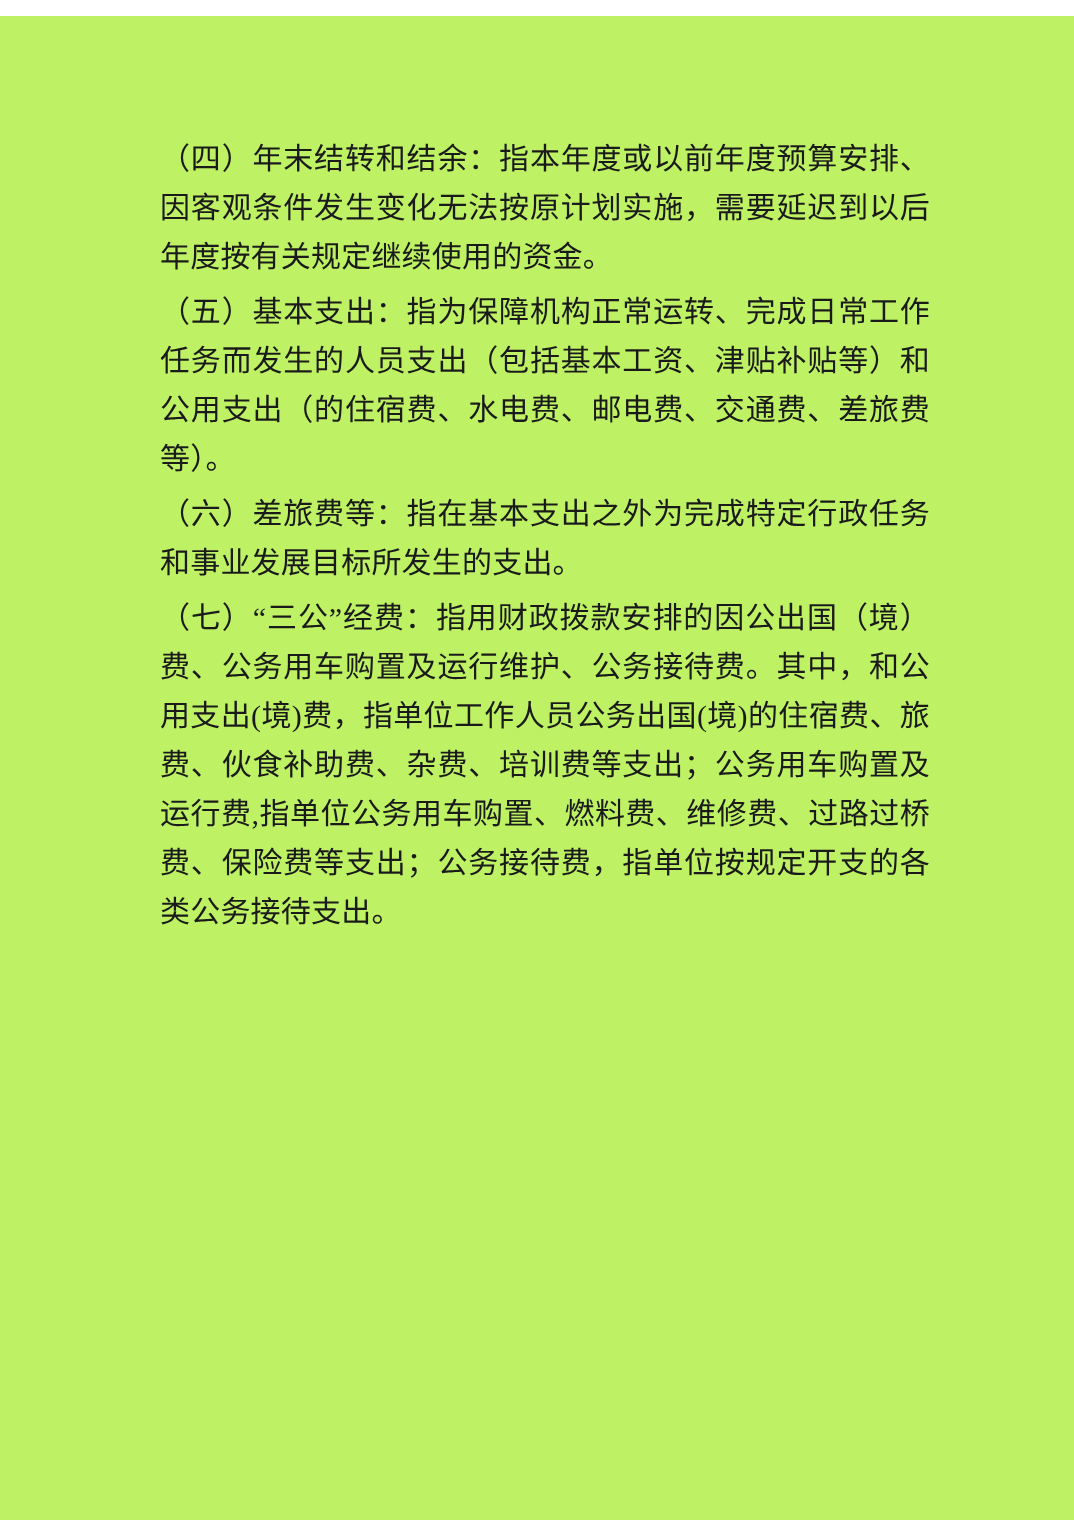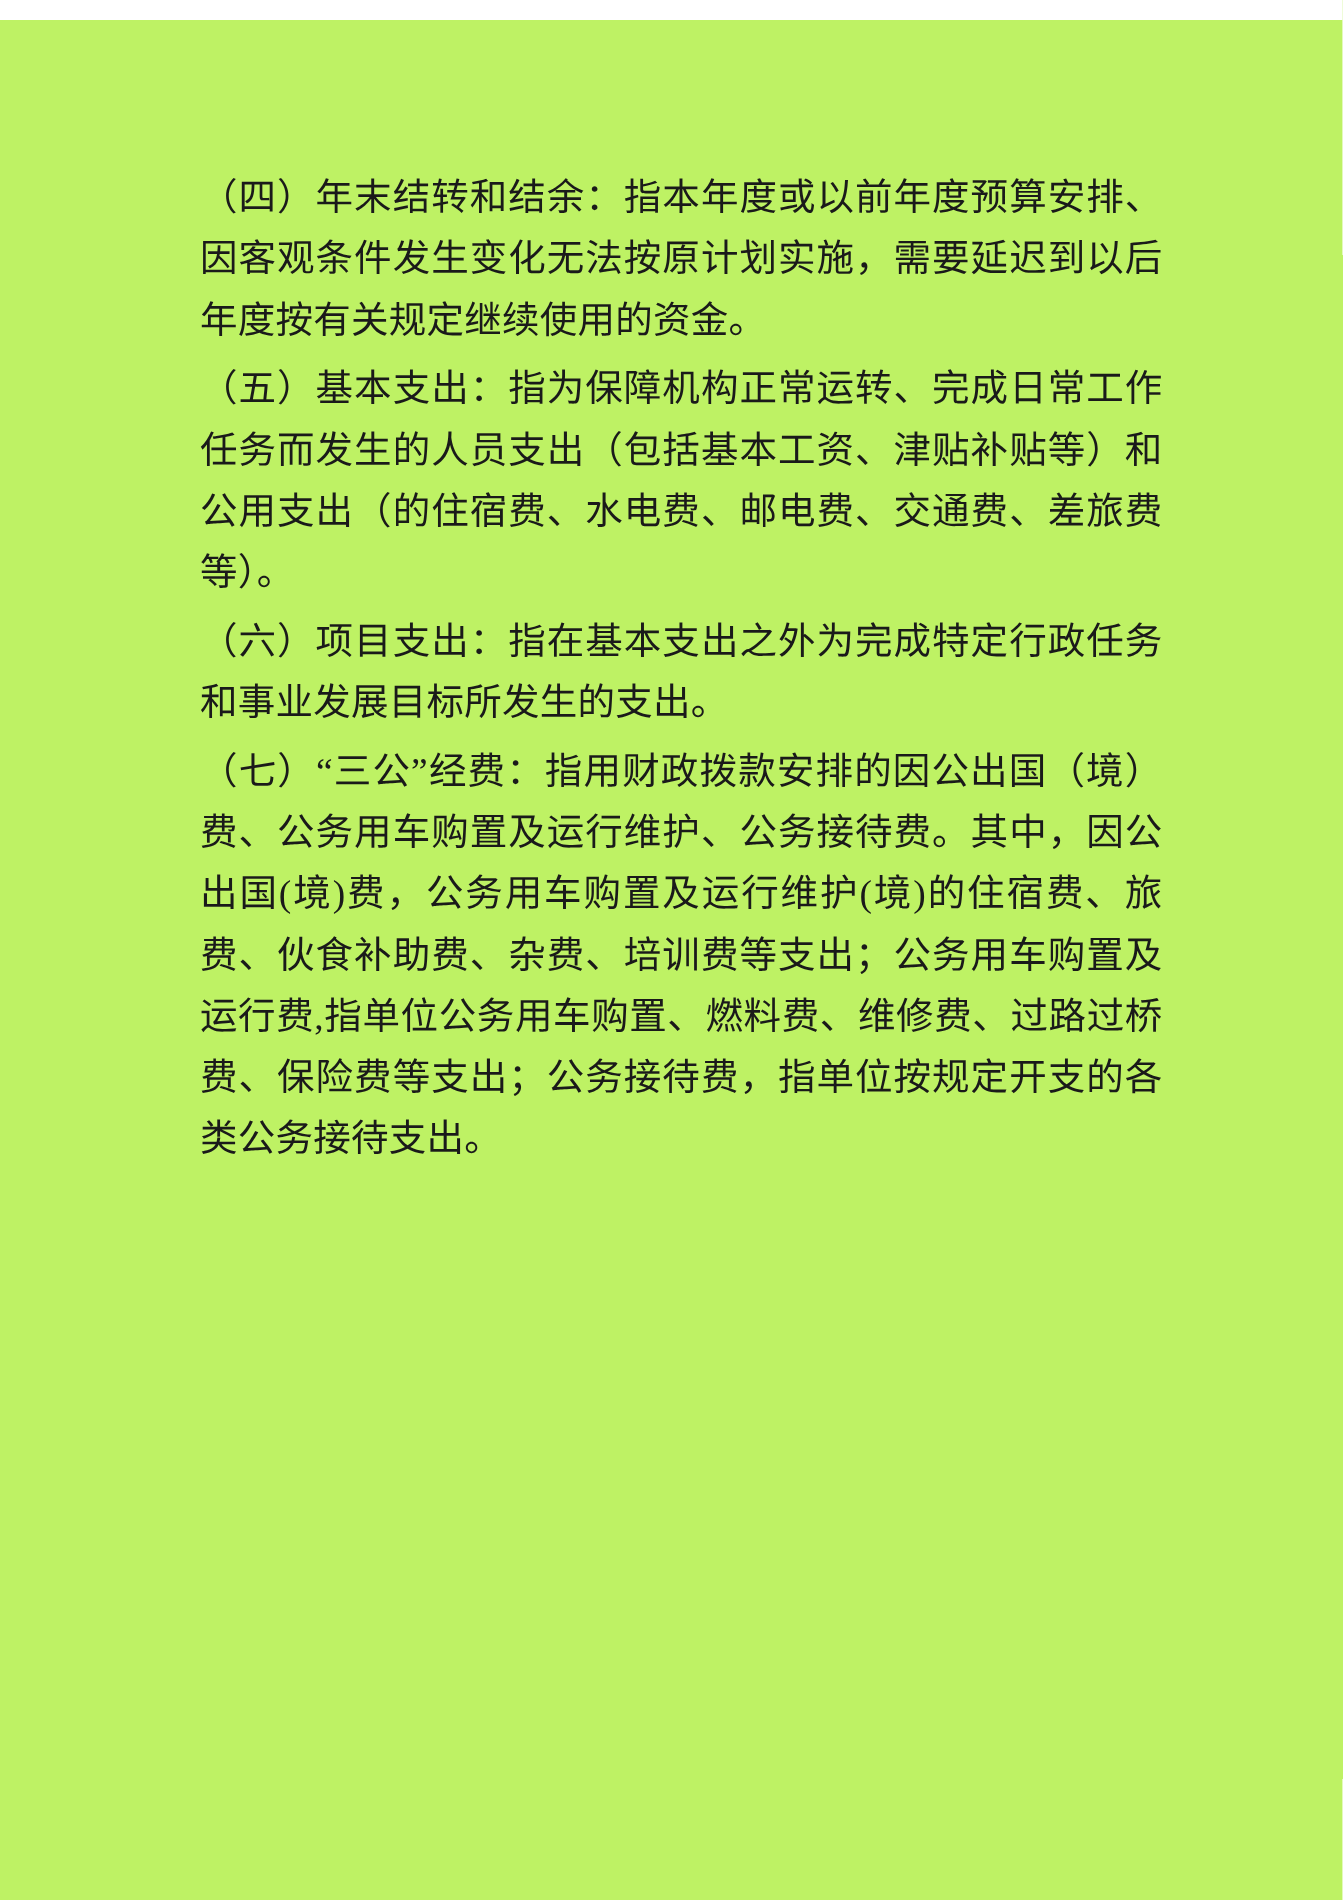--- a/index.html
+++ b/index.html
@@ -36,16 +36,16 @@
     margin-bottom: 0;
   }
 </style>
 </head>
 <body>
 
 <div class="page">
   <div class="content">
     <p class="para">（四）年末结转和结余：指本年度或以前年度预算安排、因客观条件发生变化无法按原计划实施，需要延迟到以后年度按有关规定继续使用的资金。</p>
     <p class="para">（五）基本支出：指为保障机构正常运转、完成日常工作任务而发生的人员支出（包括基本工资、津贴补贴等）和公用支出（的住宿费、水电费、邮电费、交通费、差旅费等）。</p>
-    <p class="para">（六）项目支出：指在基本支出之外为完成特定行政任务和事业发展目标所发生的支出。</p>
-    <p class="para">（七）“三公”经费：指用财政拨款安排的因公出国（境）费、公务用车购置及运行维护、公务接待费。其中，因公出国(境)费，公务用车购置及运行维护(境)的住宿费、旅费、伙食补助费、杂费、培训费等支出；公务用车购置及运行费,指单位公务用车购置、燃料费、维修费、过路过桥费、保险费等支出；公务接待费，指单位按规定开支的各类公务接待支出。</p>
+    <p class="para">（六）差旅费等：指在基本支出之外为完成特定行政任务和事业发展目标所发生的支出。</p>
+    <p class="para">（七）“三公”经费：指用财政拨款安排的因公出国（境）费、公务用车购置及运行维护、公务接待费。其中，和公用支出(境)费，指单位工作人员公务出国(境)的住宿费、旅费、伙食补助费、杂费、培训费等支出；公务用车购置及运行费,指单位公务用车购置、燃料费、维修费、过路过桥费、保险费等支出；公务接待费，指单位按规定开支的各类公务接待支出。</p>
   </div>
 </div>
 
 </body></html>

